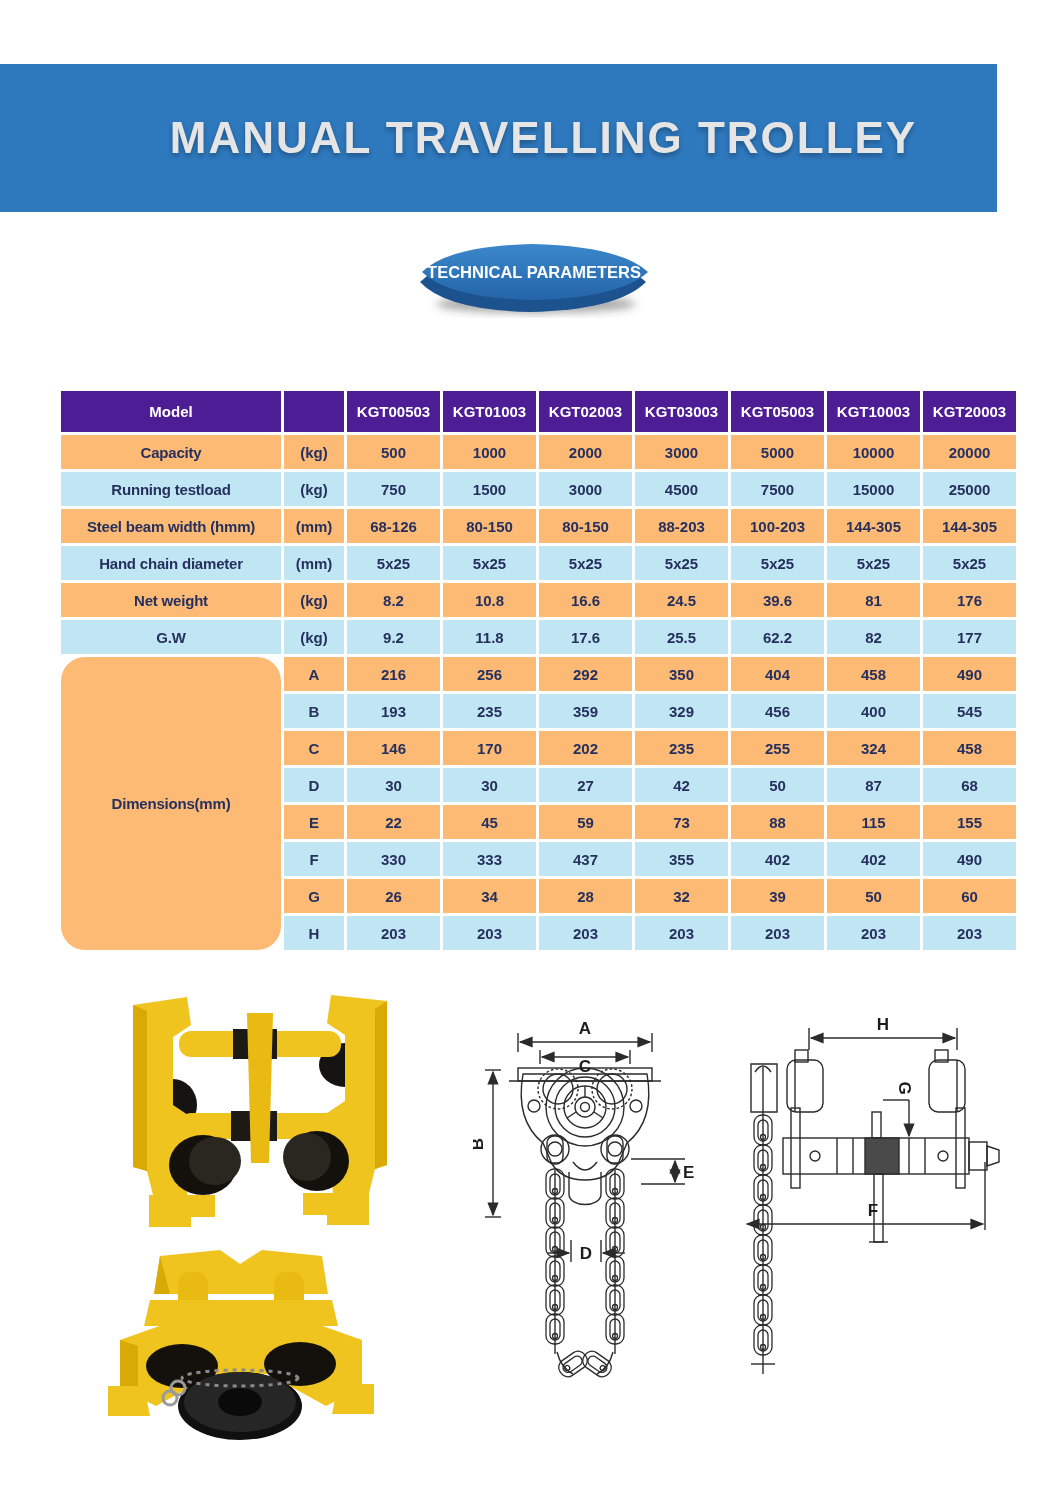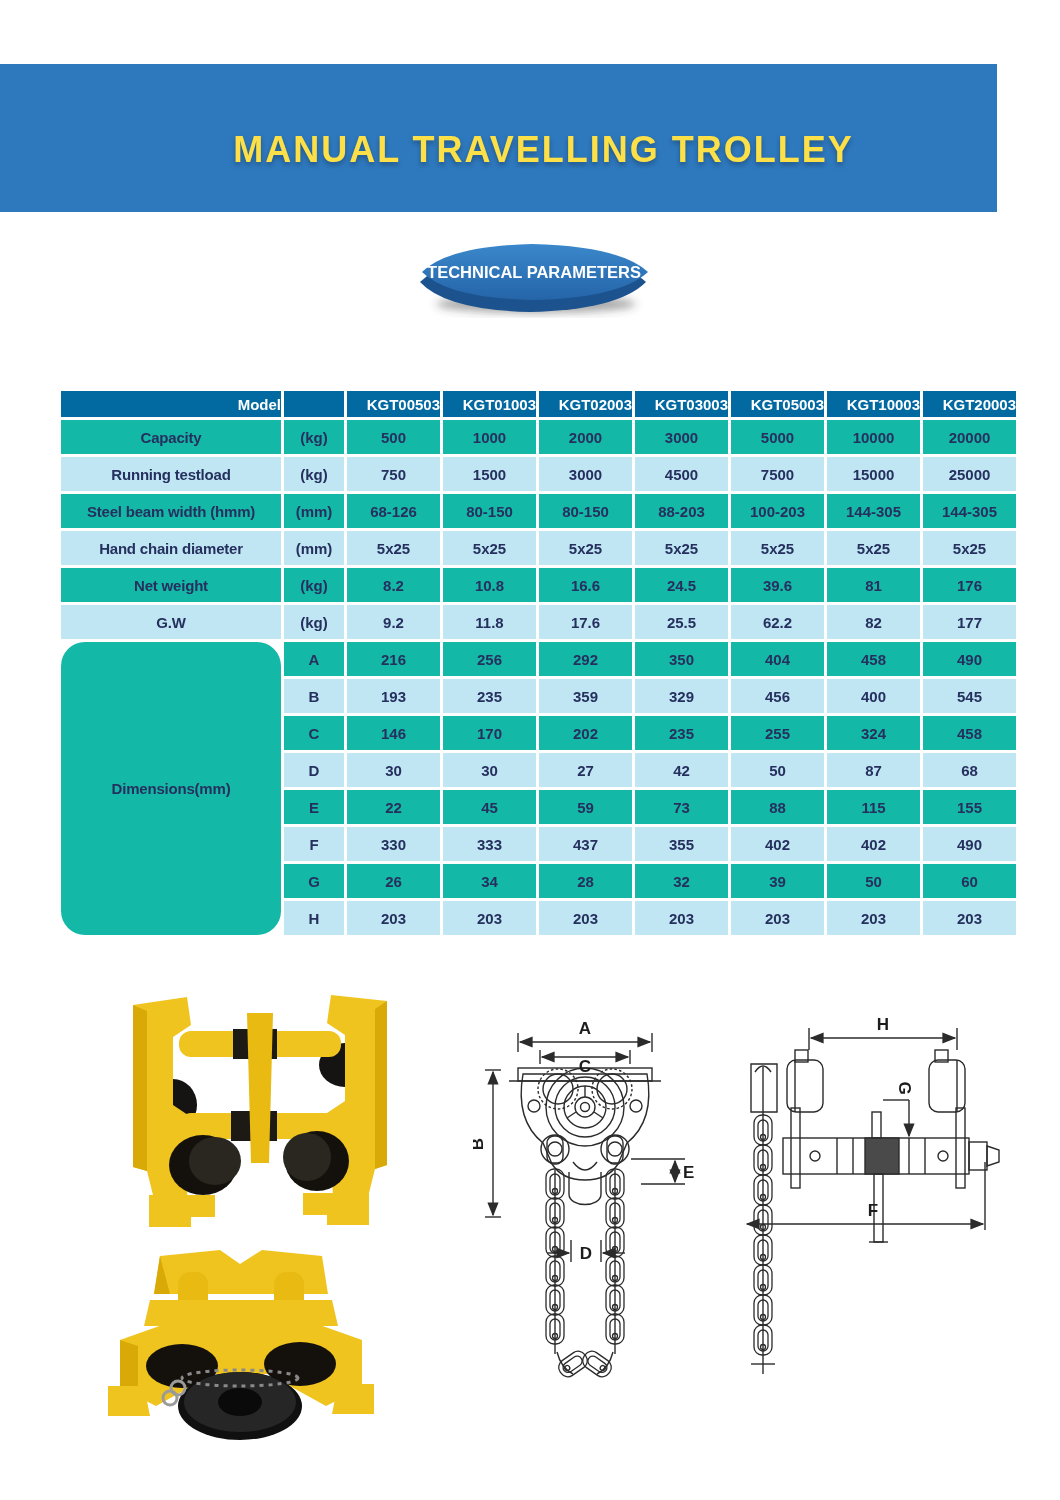--- a/index.html
+++ b/index.html
@@ -1,37 +1,37 @@
 <!DOCTYPE html>
 <html><head>
 <meta charset="utf-8">
 <style>
   html,body{margin:0;padding:0;background:#ffffff;}
   .page{position:relative;width:1060px;height:1500px;background:#ffffff;overflow:hidden;
         font-family:"Liberation Sans",sans-serif;}
 
   
   .banner{position:absolute;left:0;top:64px;width:997px;height:148px;background:#2e78bd;}
-  .banner h1{margin:12px;position:absolute;left:90px;right:0;top:0;height:100%;
+  .banner h1{margin:0;position:absolute;left:90px;right:0;top:0;height:100%;
              display:flex;align-items:center;justify-content:center;
-             color:#fde047;font-size:36px;font-weight:bold;letter-spacing:2px;
+             color:#e5e5e5;font-size:44px;font-weight:bold;letter-spacing:2px;
              text-shadow:0 3px 5px rgba(0,0,0,0.28);white-space:nowrap;}
 
   
   .badge{position:absolute;left:408px;top:238px;width:250px;height:80px;}
   .badge text{font-family:"Liberation Sans",sans-serif;font-size:16.5px;font-weight:bold;fill:#ffffff;}
 
   
   .spec-table{position:absolute;left:58px;top:388px;width:957px;
               border-collapse:separate;border-spacing:3px;table-layout:fixed;}
   .spec-table th,.spec-table td{padding:0;text-align:center;vertical-align:middle;
               font-weight:bold;font-size:15px;overflow:hidden;}
-  .spec-table th{background:#0369a1;color:#ffffff;height:26px;text-align:right;}
+  .spec-table th{background:#4c1d95;color:#ffffff;height:41px;}
   .spec-table td{color:#26305f;height:34px;}
-  .c-med{background:#14b8a6;}
+  .c-med{background:#fdba74;}
   .c-light{background:#bfe6f2;}
   .lbl{letter-spacing:-0.2px;}
   .dim-lbl{vertical-align:middle;border-radius:24px;}
   .col-label{width:220px;}
   .col-unit{width:60px;}
   .col-model{width:93px;}
 
   
   .fig{position:absolute;}
   .dimtext{font-family:"Liberation Sans",sans-serif;font-size:17px;font-weight:bold;fill:#1d1d1d;}

